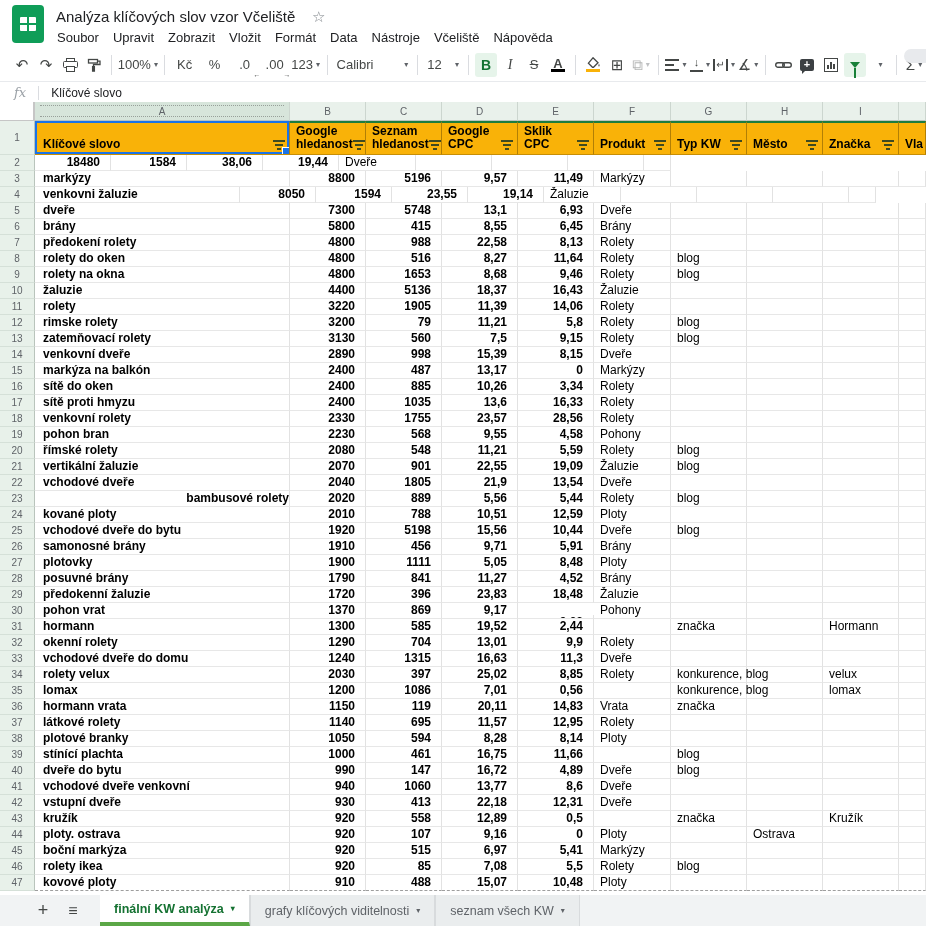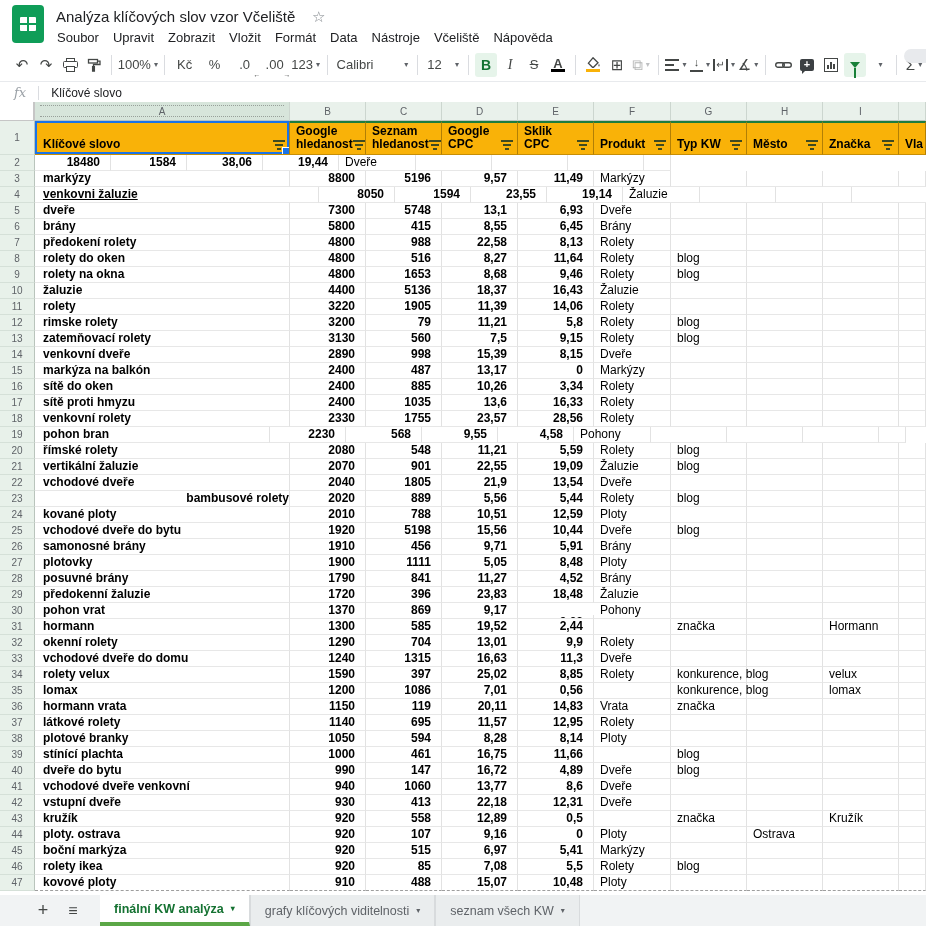--- a/index.html
+++ b/index.html
@@ -345,21 +345,21 @@
           <div class="cell c3" style="width: 76px;">9,57</div>
           <div class="cell c4" style="width: 76px;">11,49</div>
           <div class="cell c5" style="width: 77px;">Markýzy</div>
           <div class="cell c6" style="width: 76px;"></div>
           <div class="cell c7" style="width: 76px;"></div>
           <div class="cell c8" style="width: 76px;"></div>
           <div class="cell c9" style="width: 27px;"></div>
         </div>
         <div class="row">
           <div class="gut">4</div>
-          <div class="cell c0" style="width: 284px; text-decoration: underline;">venkovni žaluzie</div>
+          <div class="cell c0" style="width: 205px;">venkovni žaluzie</div>
           <div class="cell c1" style="width: 76px;">8050</div>
           <div class="cell c2" style="width: 76px;">1594</div>
           <div class="cell c3" style="width: 76px;">23,55</div>
           <div class="cell c4" style="width: 76px;">19,14</div>
           <div class="cell c5" style="width: 77px;">Žaluzie</div>
           <div class="cell c6" style="width: 76px;"></div>
           <div class="cell c7" style="width: 76px;"></div>
           <div class="cell c8" style="width: 76px;"></div>
           <div class="cell c9" style="width: 27px;"></div>
         </div>
@@ -540,21 +540,21 @@
           <div class="cell c3" style="width: 76px;">23,57</div>
           <div class="cell c4" style="width: 76px;">28,56</div>
           <div class="cell c5" style="width: 77px;">Rolety</div>
           <div class="cell c6" style="width: 76px;"></div>
           <div class="cell c7" style="width: 76px;"></div>
           <div class="cell c8" style="width: 76px;"></div>
           <div class="cell c9" style="width: 27px;"></div>
         </div>
         <div class="row">
           <div class="gut">19</div>
-          <div class="cell c0" style="width: 235px;">pohon bran</div>
+          <div class="cell c0" style="width: 255px;">pohon bran</div>
           <div class="cell c1" style="width: 76px;">2230</div>
           <div class="cell c2" style="width: 76px;">568</div>
           <div class="cell c3" style="width: 76px;">9,55</div>
           <div class="cell c4" style="width: 76px;">4,58</div>
           <div class="cell c5" style="width: 77px;">Pohony</div>
           <div class="cell c6" style="width: 76px;"></div>
           <div class="cell c7" style="width: 76px;"></div>
           <div class="cell c8" style="width: 76px;"></div>
           <div class="cell c9" style="width: 27px;"></div>
         </div>
@@ -736,21 +736,21 @@
           <div class="cell c4" style="width: 76px;">11,3</div>
           <div class="cell c5" style="width: 77px;">Dveře</div>
           <div class="cell c6" style="width: 76px;"></div>
           <div class="cell c7" style="width: 76px;"></div>
           <div class="cell c8" style="width: 76px;"></div>
           <div class="cell c9" style="width: 27px;"></div>
         </div>
         <div class="row">
           <div class="gut">34</div>
           <div class="cell c0" style="width: 255px;">rolety velux</div>
-          <div class="cell c1" style="width: 76px;">1590</div>
+          <div class="cell c1" style="width: 76px;">2030</div>
           <div class="cell c2" style="width: 76px;">397</div>
           <div class="cell c3" style="width: 76px;">25,02</div>
           <div class="cell c4" style="width: 76px;">8,85</div>
           <div class="cell c5" style="width: 77px;">Rolety</div>
           <div class="cell c6" style="width: 76px;">konkurence, blog</div>
           <div class="cell c7" style="width: 76px;"></div>
           <div class="cell c8" style="width: 76px;">velux</div>
           <div class="cell c9" style="width: 27px;"></div>
         </div>
         <div class="row">

